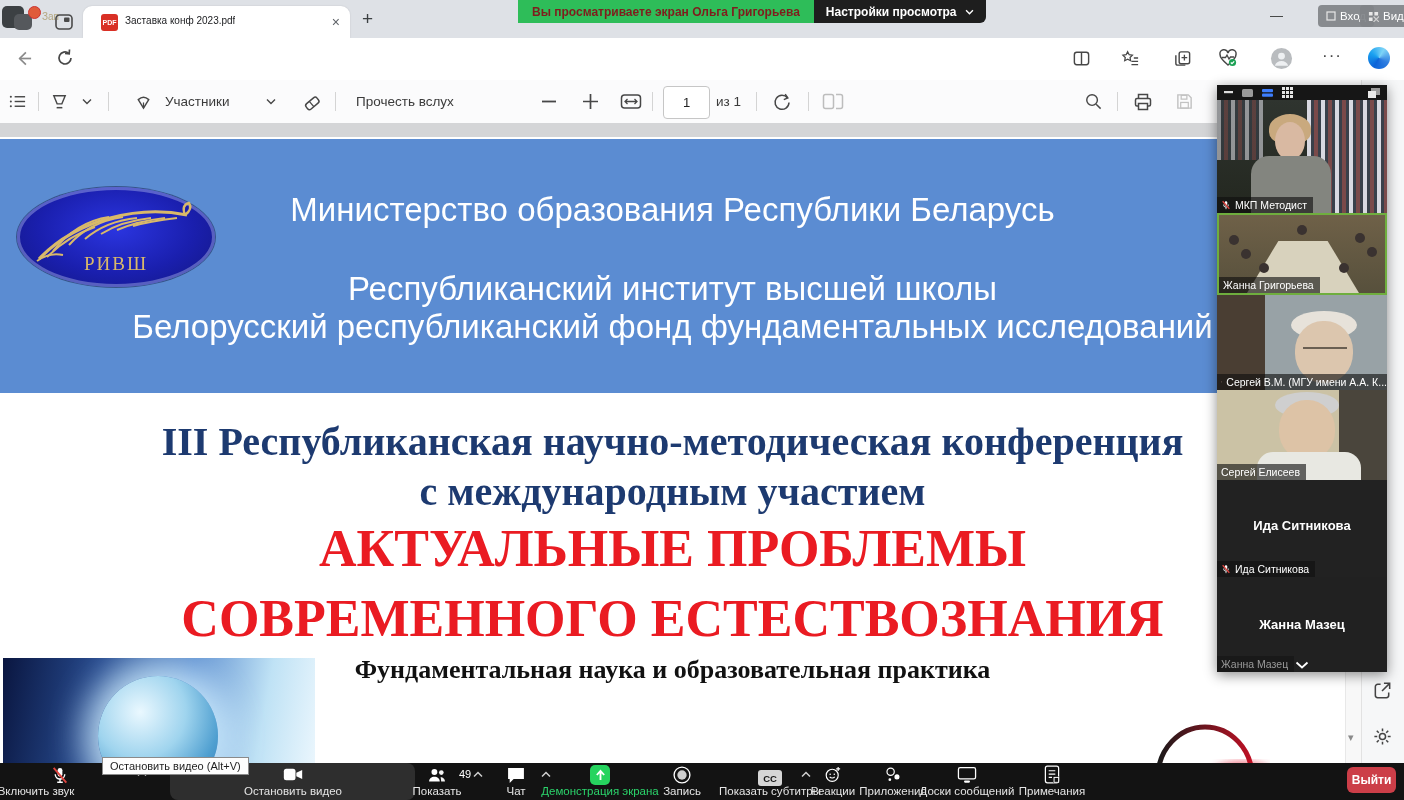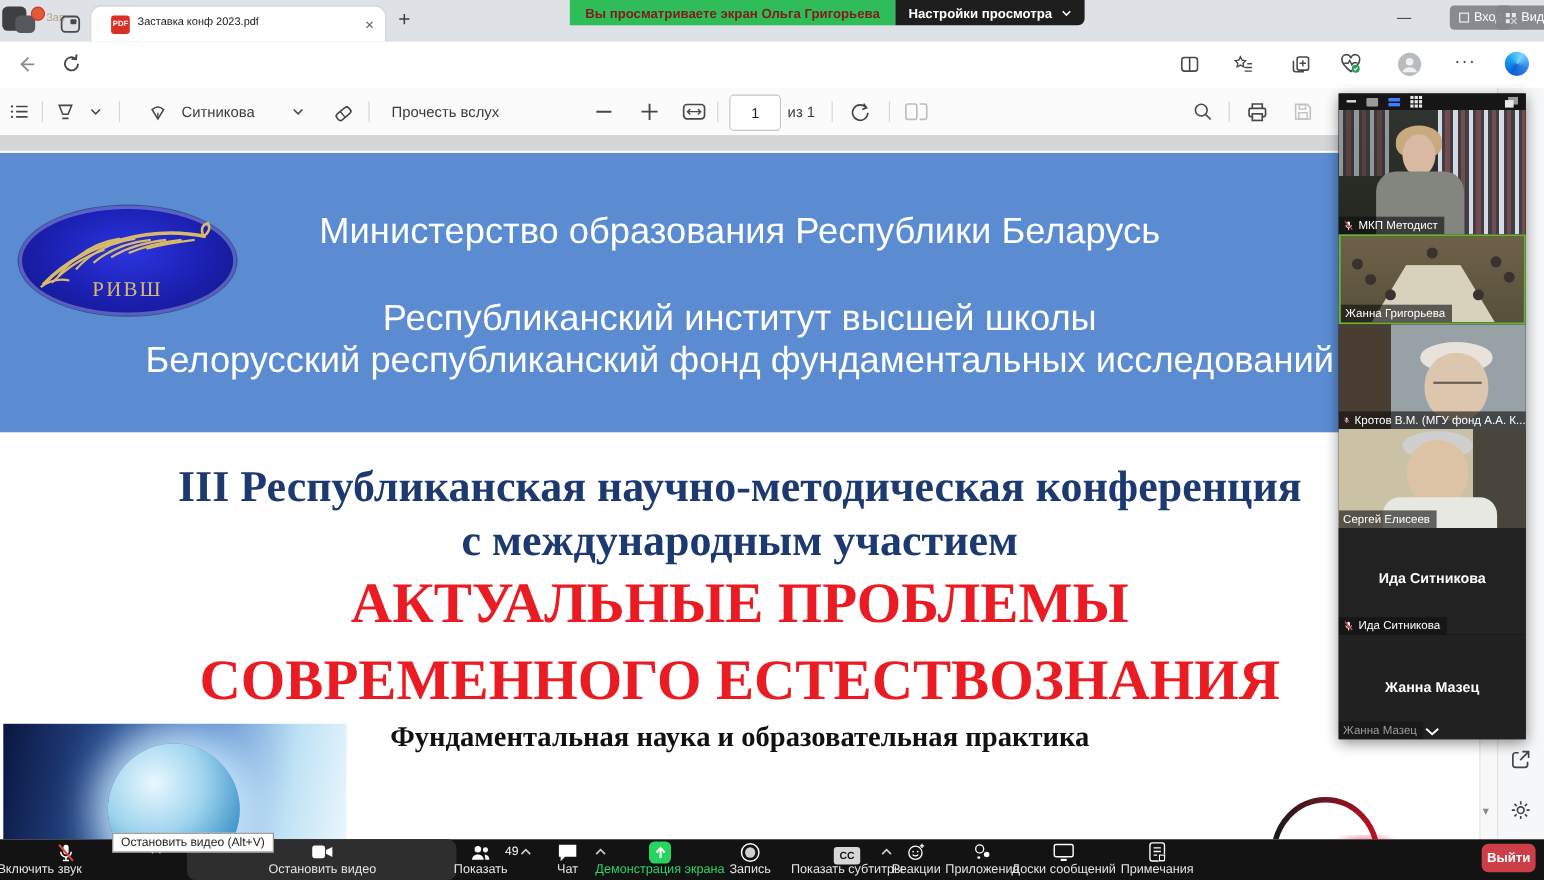--- a/index.html
+++ b/index.html
@@ -270,21 +270,21 @@
         <path d="M1 1.5 L5 5.5 L9 1.5" stroke="#474747" stroke-width="1.4" fill="none"></path>
       </svg>
   </div>
   <div class="vsep" style="left:108px"></div>
   <div class="pdficon" style="left:134px">
     <svg width="19" height="19" viewBox="0 0 20 20">
         <path d="M10 17 L4.5 8 Q10 3 15.5 8 Z" fill="none" stroke="#474747" stroke-width="1.5"></path>
         <line x1="10" y1="17" x2="10" y2="11" stroke="#474747" stroke-width="1.3"></line>
       </svg>
   </div>
-  <div class="pdftext" style="left:165px">Ситникова</div>
+  <div class="pdftext" style="left:165px">Участники</div>
   <div class="pdficon" style="left:266px;top:18px">
     <svg width="10" height="7" viewBox="0 0 10 7">
         <path d="M1 1.5 L5 5.5 L9 1.5" stroke="#474747" stroke-width="1.4" fill="none"></path>
       </svg>
   </div>
   <div class="pdficon" style="left:302px">
     <svg width="20" height="20" viewBox="0 0 20 20">
         <g transform="rotate(-40 10 11)">
           <rect x="3" y="8" width="14" height="7" rx="2.5" fill="none" stroke="#474747" stroke-width="1.5"></rect>
           <line x1="9" y1="8" x2="9" y2="15" stroke="#474747" stroke-width="1.3"></line>
@@ -487,21 +487,21 @@
     <div class="hair"></div>
       <div class="face"></div>
       <div class="glasses"></div>
     <div class="vlabel">
       <svg width="10" height="10" viewBox="0 0 24 24">
           <rect x="9" y="3" width="6" height="11" rx="3" fill="#fff"></rect>
           <path d="M6 11a6 6 0 0 0 12 0" stroke="#fff" stroke-width="2" fill="none"></path>
           <line x1="12" y1="17" x2="12" y2="22" stroke="#fff" stroke-width="2"></line>
           <line x1="4" y1="3" x2="20" y2="21" stroke="#e0443f" stroke-width="3"></line>
         </svg>
-      <span>Кротов В.М. (МГУ фонд А.А. К...</span>
+      <span>Сергей В.М. (МГУ имени А.А. К...</span>
     </div>
   </div>
 
   <div id="t4" class="tile">
     <div class="hair"></div>
       <div class="face"></div>
       <div class="shirt"></div>
     <div class="vlabel">
       <span>Сергей Елисеев</span>
     </div>

